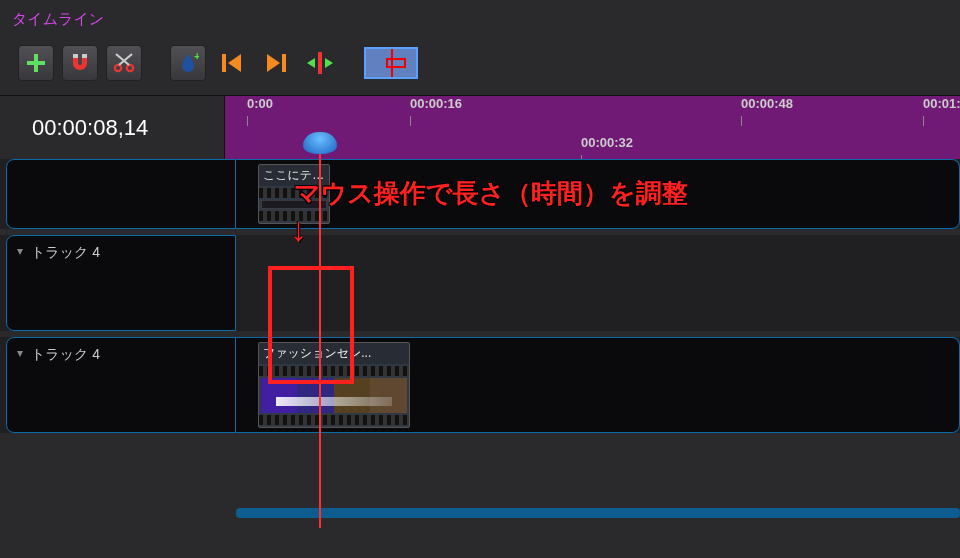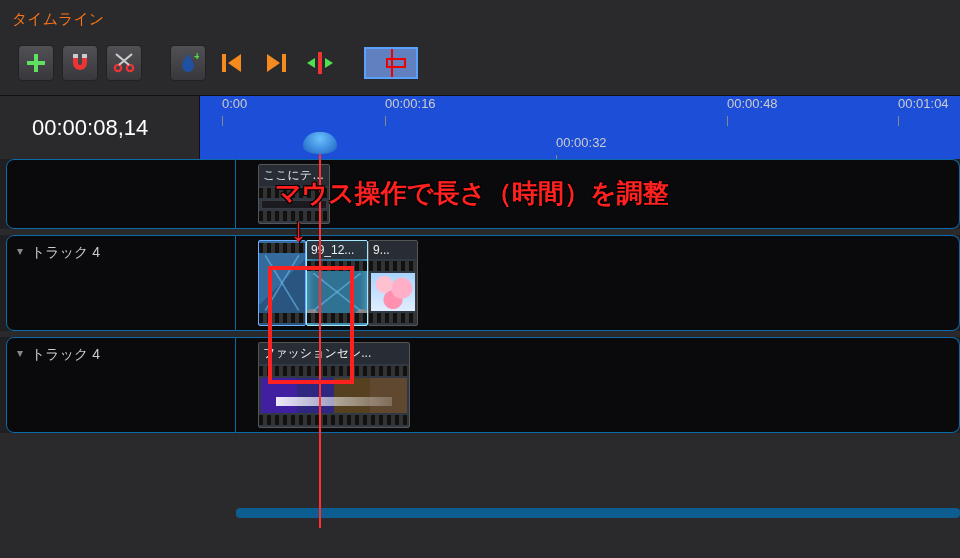--- a/index.html
+++ b/index.html
@@ -8,21 +8,21 @@
     height: 558px;
     background: #2a2a2d;
     font-family: 'Meiryo', 'Hiragino Kaku Gothic Pro', sans-serif;
     color: #ddd;
     overflow: hidden;
     position: relative;
   }
   .panel-title {
     padding: 10px 12px 8px 12px;
     font-size: 15px;
-    color: #f97316;
+    color: #d946ef;
     background: #2a2a2d;
   }
   .toolbar {
     display: flex;
     align-items: center;
     gap: 8px;
     padding: 8px 18px 14px 18px;
     background: #2a2a2d;
     position: relative;
   }
@@ -64,34 +64,35 @@
     border: 2px solid #e00;
     transform: translateY(-50%);
   }
   .ruler-row {
     display:flex;
     height: 64px;
     background: #2a2a2d;
     border-top: 1px solid #111;
   }
   .header-left {
-    width: 200px;
+    width: 225px;
     flex-shrink: 0;
     display:flex;
     align-items:center;
     padding-left: 32px;
     font-size: 22px;
     color: #fff;
     background: #2a2a2d;
     border-right: 1px solid #111;
   }
   .ruler {
     position: relative;
     flex: 1;
-    background: #1d4ed8;
+    background: #701a75;
+    font-weight: bold;
   }
   .tick {
     position: absolute;
     top: 0;
     font-size: 13px;
     color: #ccc;
   }
   .tick::before {
     content:"";
     position:absolute;
@@ -332,29 +333,29 @@
     <div class="minimap-cursor"></div>
   </div>
 </div>
 
 <div class="ruler-row">
   <div class="header-left">00:00:08,14</div>
   <div class="ruler" id="ruler">
       <div class="tick" style="left: 22px;">0:00</div>
       <div class="tick" style="left: 185px;">00:00:16</div>
       <div class="tick" style="left: 356px; margin-top: 39px;">00:00:32</div>
-      <div class="tick" style="left: 527px;">00:00:48</div>
+      <div class="tick" style="left: 516px;">00:00:48</div>
       <div class="tick" style="left: 698px;">00:01:04</div>
     </div>
 </div>
 
 <div class="playhead-knob" id="ph-knob" style="left: 320px;"></div>
 <div class="playhead-line" id="ph-line" style="left: 320px;"></div>
 
-<div class="annot" style="left:275px; top:176px;font-family:Liberation Serif, serif;">マウス操作で長さ（時間）を調整</div>
+<div class="annot" style="left:294px; top:176px;font-family:Liberation Serif, serif;">マウス操作で長さ（時間）を調整</div>
 <div class="annot-arrow" style="left:290px; top:210px;">↓</div>
 <div class="annot-box" style="left:268px; top:266px; width:86px; height:118px;"></div>
 
 <div class="tracks" id="tracks">
     <div class="track-row">
       <div class="track-head"></div>
       <div class="track-lane">
         <div class="clip" style="left: 22px; width: 72px;">
           <div class="clip-label">ここにテキスト...</div>
           <div class="clip-body">
@@ -363,47 +364,20 @@
             <div class="thumb-txt"></div>
           </div>
         </div>
       </div>
     </div>
     <div class="track-row">
       <div class="track-head tall">
         <span class="collapse-chev">▾</span>
         <span>トラック 4</span>
       </div>
-      <div class="track-lane tall">
-        <div class="clip transition" style="left: 22px; width: 48px;">
-          <div class="clip-body">
-            <div class="filmstrip top"></div>
-            <div class="filmstrip"></div>
-            <div class="trans-x"></div>
-          </div>
-        </div>
-        <div class="clip transition sel" style="left: 70px; width: 62px;">
-          <div class="clip-label">99_12...</div>
-          <div class="handle l"></div>
-          <div class="handle r"></div>
-          <div class="clip-body">
-            <div class="filmstrip top"></div>
-            <div class="filmstrip"></div>
-            <div class="trans-x"></div>
-          </div>
-        </div>
-        <div class="clip" style="left: 132px; width: 50px;">
-          <div class="clip-label">9...</div>
-          <div class="clip-body">
-            <div class="filmstrip top"></div>
-            <div class="filmstrip"></div>
-            <div class="thumb-flowers"></div>
-          </div>
-        </div>
-      </div>
     </div>
     <div class="track-row">
       <div class="track-head tall">
         <span class="collapse-chev">▾</span>
         <span>トラック 4</span>
       </div>
       <div class="track-lane tall">
         <div class="clip" style="left: 22px; width: 152px;">
           <div class="clip-label">ファッションセン...</div>
           <div class="clip-body">

